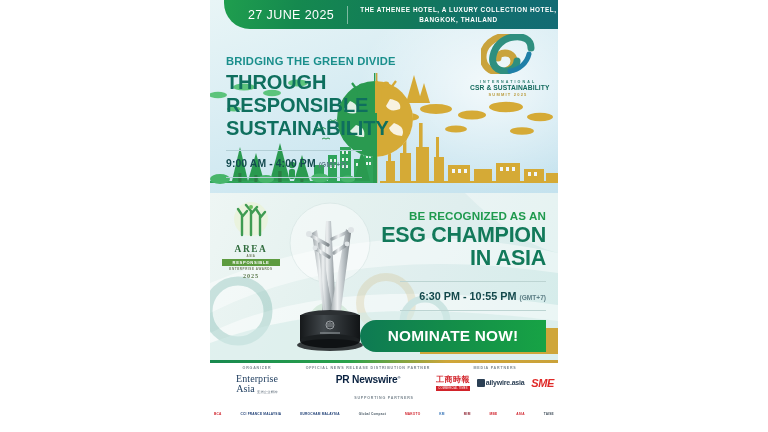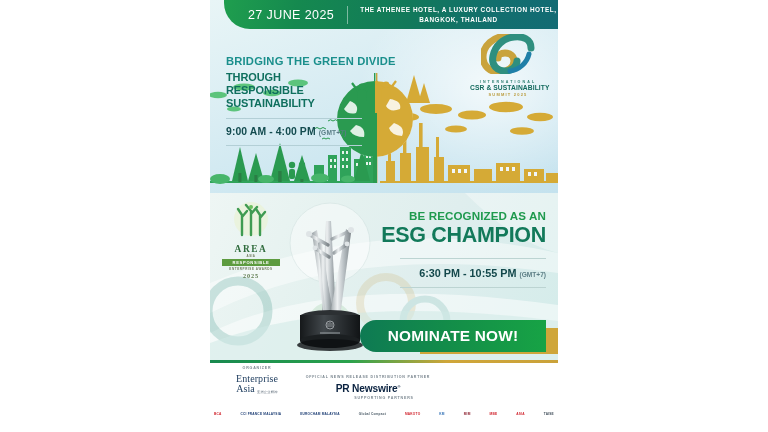--- a/index.html
+++ b/index.html
@@ -46,21 +46,21 @@
   .b1-wash{
     position:absolute;right:-30px;top:10px;width:240px;height:190px;
     background:radial-gradient(ellipse at 60% 40%,rgba(255,255,255,.75),rgba(255,255,255,0) 65%);
   }
   .b1-text{position:absolute;left:16px;top:54px;width:200px;z-index:4;}
   .t-kicker{
     color:#1a8f8c;font-size:11.2px;font-weight:bold;letter-spacing:.2px;
     line-height:1.25;margin-bottom:3px;
   }
   .t-main{
-    color:#0f6f5e;font-size:11px;font-weight:bold;line-height:1.16;
+    color:#0f6f5e;font-size:20px;font-weight:bold;line-height:1.16;
     letter-spacing:-.1px;
   }
   .t-rule{width:136px;height:1px;background:#b3cfd6;margin:9px 0 7px;}
   .t-time{color:#134b4f;font-size:10.4px;font-weight:bold;letter-spacing:.1px;white-space:nowrap;}
   .t-time .gmt{font-size:6.6px;color:#5a7d86;font-weight:bold;letter-spacing:.2px;}
   .t-rule2{width:136px;height:1px;background:#b3cfd6;margin-top:8px;}
 
   
   .summit-logo{position:absolute;right:12px;top:34px;width:76px;text-align:center;z-index:5;}
   .sl-mark{width:54px;height:40px;margin:0 auto 2px;}
@@ -106,21 +106,21 @@
     background:linear-gradient(90deg,#0e7a53 0%,#149048 55%,#17a345 100%);
     border-radius:17px 0 0 17px;display:flex;align-items:center;justify-content:center;}
   .nom-label{color:#ffffff;font-size:15.4px;font-weight:bold;letter-spacing:.2px;}
 
   
   .footer{
     position:absolute;left:0;top:360px;width:348px;height:72px;background:#ffffff;
   }
   .foot-accent{position:absolute;left:0;top:0;width:348px;height:3px;
     background:linear-gradient(90deg,#18894f 0%,#2aa24c 40%,#cfa63a 68%,#caa23a 100%);}
-  .foot-row1{position:absolute;left:0;top:6px;width:348px;display:flex;align-items:flex-end;}
+  .foot-row1{position:absolute;left:0;top:6px;width:348px;display:flex;align-items:flex-start;}
   .fcol{text-align:center;}
   .fcol-title{font-size:3.6px;letter-spacing:.8px;color:#7b8790;font-weight:bold;margin-bottom:4px;text-transform:uppercase;}
   .fcol-org{width:94px;}
   .fcol-pr{width:128px;}
   .fcol-media{width:126px;}
   .ea-logo{font-family:"Liberation Serif",serif;color:#1b3a5c;font-size:10px;line-height:1;letter-spacing:.1px;}
   .ea-logo .ea2{display:inline-block;}
   .ea-cn{font-size:3.2px;color:#5d6b78;letter-spacing:.3px;display:inline-block;vertical-align:bottom;margin-left:2px;}
   .prn{font-size:10.2px;font-weight:bold;color:#0a2240;letter-spacing:-.2px;}
   .prn sup{font-size:4px;}
@@ -387,20 +387,21 @@
         <circle cx="58" cy="126" r="4" fill="none" stroke="#c8cdd0" stroke-width=".8"></circle>
         <path d="M56 128 L56 124 M58 128 L58 123 M60 128 L60 124" stroke="#c8cdd0" stroke-width=".7"></path>
         <rect x="48" y="133" width="20" height="2" fill="#9aa0a4" opacity=".6"></rect>
       </g>
     </svg>
 
     <div class="b2-text">
       <div class="b2-kicker">BE RECOGNIZED AS AN</div>
       <div class="b2-main">
         <div>ESG CHAMPION</div>
+        <div>IN ASIA</div>
       </div>
       <div class="b2-rule"></div>
       <div class="b2-time">
         <span>6:30 PM - 10:55 PM</span>
         <span class="gmt">(GMT+7)</span>
       </div>
       <div class="b2-rule2"></div>
     </div>
 
     <div class="nominate-wrap">
@@ -421,20 +422,34 @@
           <div>Enterprise</div>
           <div><span class="ea2">Asia</span><span class="ea-cn">亚洲企业精神</span></div>
         </div>
       </div>
 
       <div class="fcol fcol-pr">
         <div class="fcol-title">OFFICIAL NEWS RELEASE DISTRIBUTION PARTNER</div>
         <div class="prn"><span>PR Newswire</span><sup>®</sup></div>
       </div>
 
+      <div class="fcol fcol-media">
+        <div class="fcol-title">MEDIA PARTNERS</div>
+        <div class="media-row">
+          <div class="ct-logo">
+            <div class="ct-cn">工商時報</div>
+            <div class="ct-band">COMMERCIAL TIMES</div>
+          </div>
+          <div class="dw-logo">
+            <span class="dw-sq"></span>
+            <span class="dw-tx">ailywire.asia</span>
+          </div>
+          <div class="sme-logo">SME</div>
+        </div>
+      </div>
     </div>
 
     <div class="foot-sup-title">SUPPORTING PARTNERS</div>
     <div class="foot-row2" id="supporting-row">
         <div class="sp">
           <span class="sp-txt" style="color: rgb(208, 32, 42);">BCA</span>
         </div>
         <div class="sp">
           <span class="sp-txt" style="color: rgb(27, 60, 115);">CCI FRANCE MALAYSIA</span>
         </div>

